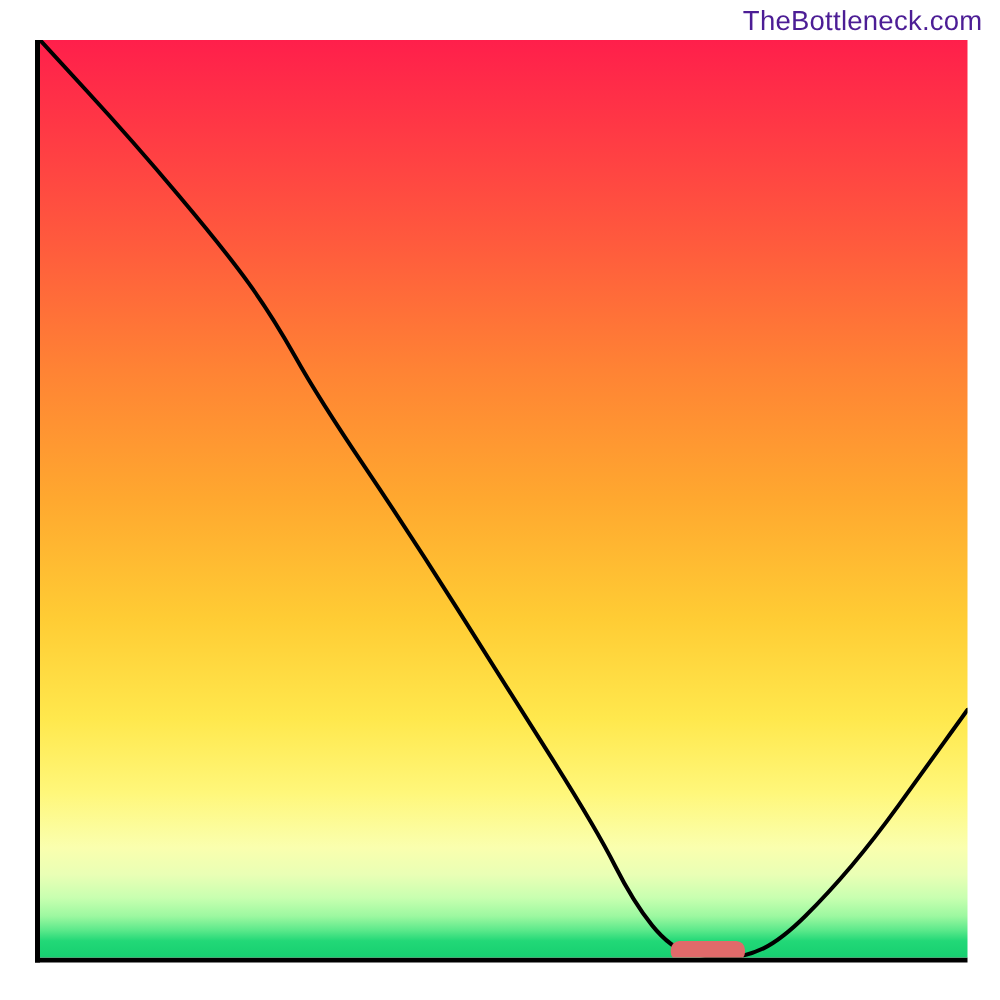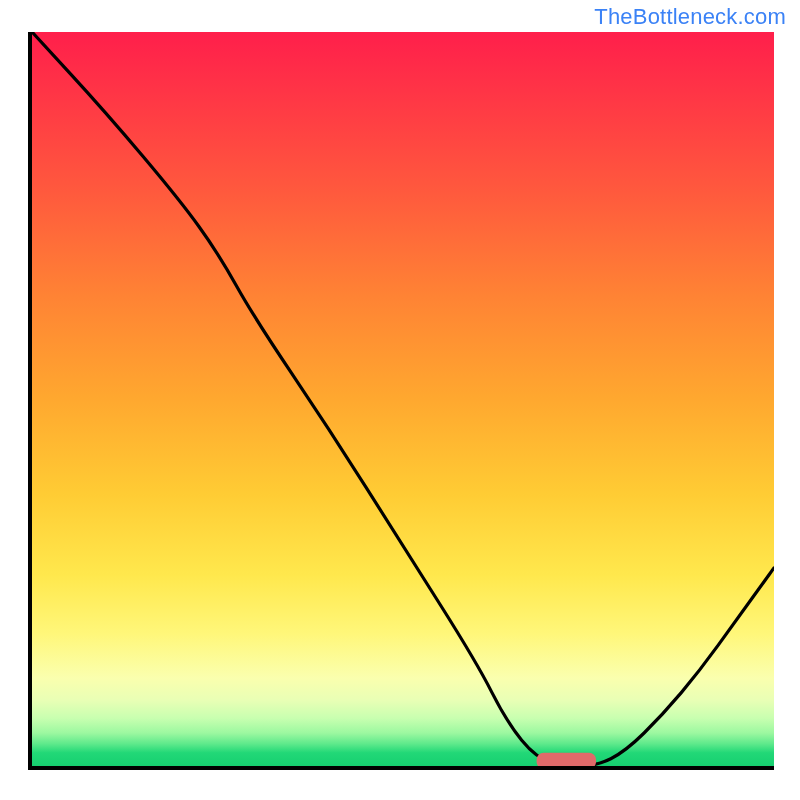--- a/index.html
+++ b/index.html
@@ -14,21 +14,21 @@
   .container {
     position: relative;
     width: 800px;
     height: 800px;
   }
   .watermark {
     position: absolute;
     top: 4px;
     right: 14px;
     font-size: 22px;
-    color: #3b82f6;
+    color: #4c1d95;
     font-weight: 500;
     letter-spacing: 0.2px;
   }
   .plot-area {
     position: absolute;
     left: 28px;
     top: 32px;
     width: 746px;
     height: 738px;
     border-left: 4px solid #000;

